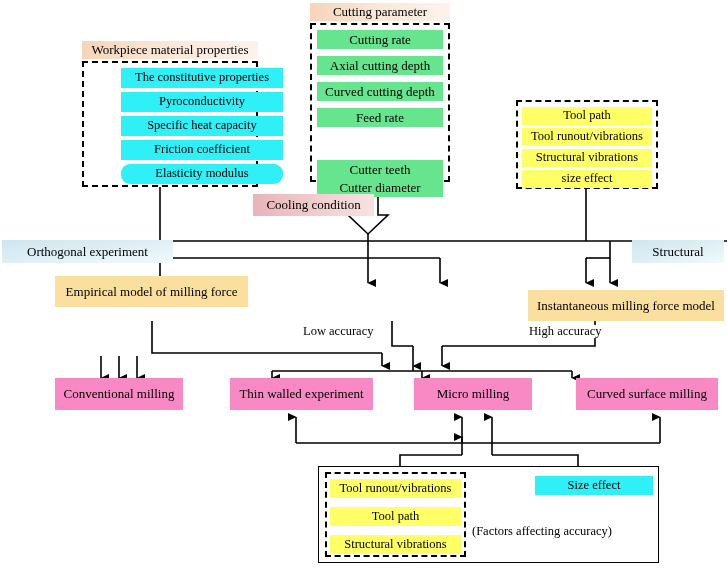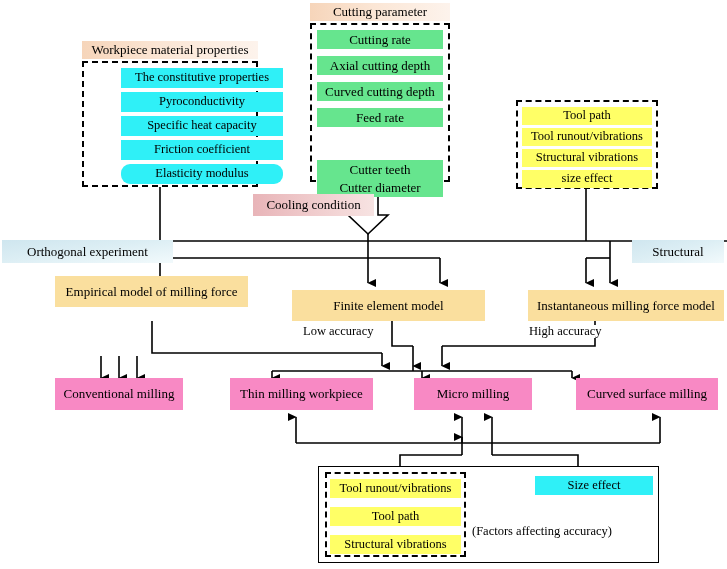--- a/index.html
+++ b/index.html
@@ -135,31 +135,30 @@
   <div class="box yellow" style="left:522px;top:170px;width:130px;height:18px;">size effect</div>
 
   <div class="box hdr-pink" style="left:253px;top:194px;width:121px;height:22px;">Cooling condition</div>
 
   <div class="box hdr-blue" style="left:2px;top:240px;width:171px;height:23px;">Orthogonal experiment</div>
 
   <div class="box hdr-blue" style="left:632px;top:240px;width:92px;height:23px;">Structural</div>
 
   <div class="box tan" style="left:55px;top:276px;width:193px;height:31px;">Empirical model of milling force</div>
 
-  <div class="box tan" style="left:292px;top:290px;width:193px;height:31px;">Finite element model</div>
 
   <div class="box tan" style="left:528px;top:290px;width:196px;height:31px;">Instantaneous milling force model</div>
 
   <div class="lbl" style="left:302px;top:325px;">Low accuracy</div>
 
   <div class="lbl" style="left:528px;top:325px;">High accuracy</div>
 
   <div class="box magenta" style="left:55px;top:378px;width:128px;height:32px;">Conventional milling</div>
 
-  <div class="box magenta" style="left:230px;top:378px;width:143px;height:32px;">Thin milling workpiece</div>
+  <div class="box magenta" style="left:230px;top:378px;width:143px;height:32px;">Thin walled experiment</div>
 
   <div class="box magenta" style="left:414px;top:378px;width:118px;height:32px;">Micro milling</div>
 
   <div class="box magenta" style="left:576px;top:378px;width:142px;height:32px;">Curved surface milling</div>
 
   <div class="plainbox" style="left:318px;top:466px;width:341px;height:97px;"></div>
 
   <div class="dashgrp" style="left:325px;top:472px;width:141px;height:85px;"></div>
 
   <div class="box yellow" style="left:330px;top:479px;width:131px;height:19px;">Tool runout/vibrations</div>

